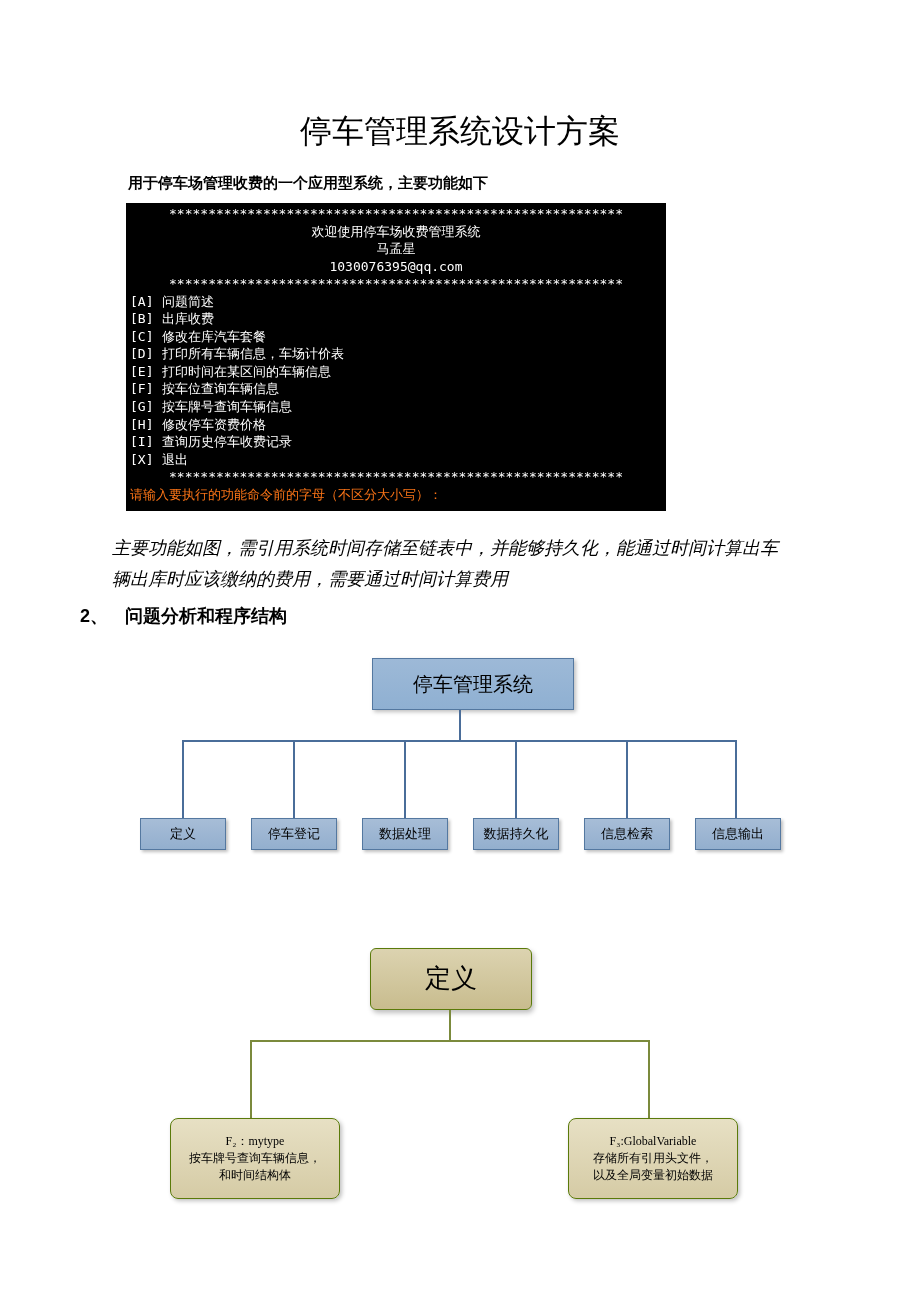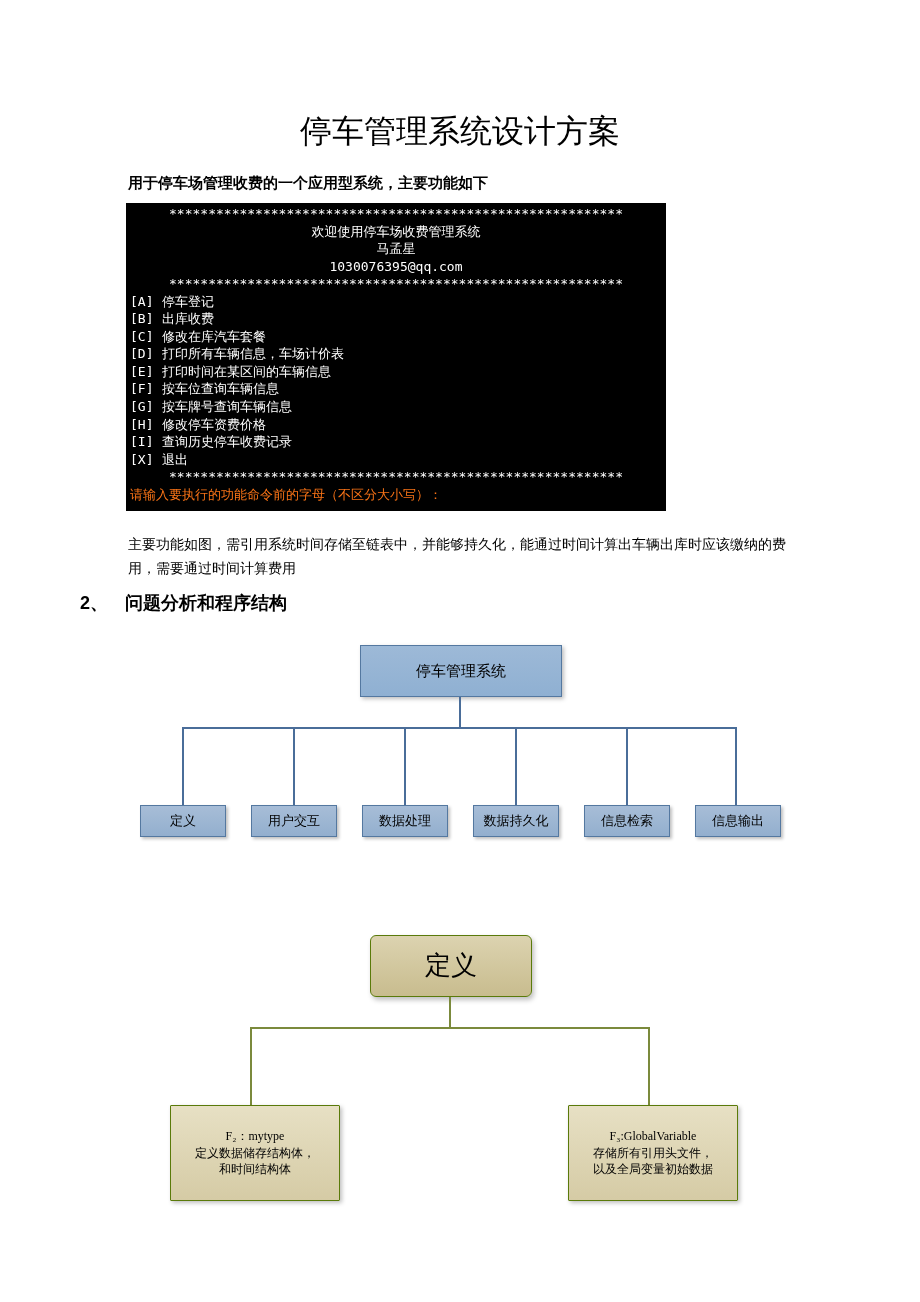--- a/index.html
+++ b/index.html
@@ -49,41 +49,42 @@
     padding: 2px 4px 8px 4px;
     box-sizing: border-box;
   }
   .console .ctr { text-align: center; }
   .console .stars { letter-spacing: 0px; white-space: nowrap; overflow: hidden; color:#fff;}
   .console .row { display: flex; }
   .console .key { color:#fff; width: 32px; flex: none;}
   .console .mtxt { color:#fff; }
   .console .prompt { color:#f97316; }
   .body-text {
-    margin: 22px 48px 0 48px;
-    font-size: 14px;
+    margin: 22px 48px 0 32px;
+    font-size: 18px;
     line-height: 1.7;
     font-family: "SimSun", serif;
+    font-style: italic;
   }
   
   .diagram1 {
     margin: 30px auto 0 auto;
     width: 640px;
     height: 230px;
     position: relative;
   }
   .box-root {
     position: absolute;
-    left: 220px; top: 0;
+    left: 232px; top: 0;
     width: 200px; height: 50px;
     background: linear-gradient(#9db9d7, #8fb0d2);
     border: 1px solid #5478a0;
     box-shadow: 2px 2px 4px rgba(0,0,0,0.25);
     text-align: center;
-    font-size: 15px;
+    font-size: 20px;
     line-height: 50px;
     font-family: "SimSun", serif;
   }
   .leaf {
     position: absolute;
     top: 160px;
     width: 84px; height: 30px;
     background: linear-gradient(#a7bdd7,#93afce);
     border: 1px solid #5478a0;
     box-shadow: 2px 2px 3px rgba(0,0,0,0.25);
@@ -110,26 +111,26 @@
     text-align: center;
     font-size: 26px;
     line-height: 60px;
     font-family: "SimSun", serif;
   }
   .d2-leaf {
     position: absolute;
     top: 170px;
     width: 160px;
     border: 1px solid #5a7a0a;
-    border-radius: 1px;
+    border-radius: 8px;
     background: linear-gradient(#e7e0c4,#d5cba5);
     box-shadow: 2px 2px 4px rgba(0,0,0,0.25);
     font-size: 12px;
     text-align: center;
-    padding: 22px 4px;
+    padding: 14px 4px;
     line-height: 1.4;
     font-family: "SimSun", serif;
   }
   .d2line { position: absolute; background: #7b8a3c; }
 </style>
 </head>
 <body>
 
 <div class="page">
 
@@ -140,21 +141,21 @@
 
   <div class="console">
     <div class="stars ctr">**********************************************************</div>
     <div class="ctr mtxt">欢迎使用停车场收费管理系统</div>
     <div class="ctr mtxt">马孟星</div>
     <div class="ctr mtxt">1030076395@qq.com</div>
     <div class="stars ctr">**********************************************************</div>
 
     <div class="row">
         <span class="key">[A]</span>
-        <span class="mtxt">停车登记</span>
+        <span class="mtxt">问题简述</span>
       </div>
     <div class="row">
         <span class="key">[B]</span>
         <span class="mtxt">出库收费</span>
       </div>
     <div class="row">
         <span class="key">[C]</span>
         <span class="mtxt">修改在库汽车套餐</span>
       </div>
     <div class="row">
@@ -203,37 +204,37 @@
     <div class="vline" style="left:319px;top:52px;width:2px;height:30px"></div>
     <div class="hline" style="left:42px;top:82px;width:555px;height:2px"></div>
     <div class="vline" style="left:42px;top:82px;width:2px;height:78px"></div>
     <div class="vline" style="left:153px;top:82px;width:2px;height:78px"></div>
     <div class="vline" style="left:264px;top:82px;width:2px;height:78px"></div>
     <div class="vline" style="left:375px;top:82px;width:2px;height:78px"></div>
     <div class="vline" style="left:486px;top:82px;width:2px;height:78px"></div>
     <div class="vline" style="left:595px;top:82px;width:2px;height:78px"></div>
 
     <div class="leaf" style="left:0px">定义</div>
-    <div class="leaf" style="left:111px">用户交互</div>
+    <div class="leaf" style="left:111px">停车登记</div>
     <div class="leaf" style="left:222px">数据处理</div>
     <div class="leaf" style="left:333px">数据持久化</div>
     <div class="leaf" style="left:444px">信息检索</div>
     <div class="leaf" style="left:555px">信息输出</div>
   </div>
 
   <div class="diagram2">
     <div class="d2-root">定义</div>
     <div class="d2line" style="left:309px;top:62px;width:2px;height:30px"></div>
     <div class="d2line" style="left:110px;top:92px;width:400px;height:2px"></div>
     <div class="d2line" style="left:110px;top:92px;width:2px;height:78px"></div>
     <div class="d2line" style="left:508px;top:92px;width:2px;height:78px"></div>
 
     <div class="d2-leaf" style="left:30px">
       <div>F₂：mytype</div>
-      <div>定义数据储存结构体，</div>
+      <div>按车牌号查询车辆信息，</div>
       <div>和时间结构体</div>
     </div>
     <div class="d2-leaf" style="left:428px">
       <div>F₃:GlobalVariable</div>
       <div>存储所有引用头文件，</div>
       <div>以及全局变量初始数据</div>
     </div>
   </div>
 
 </div>

